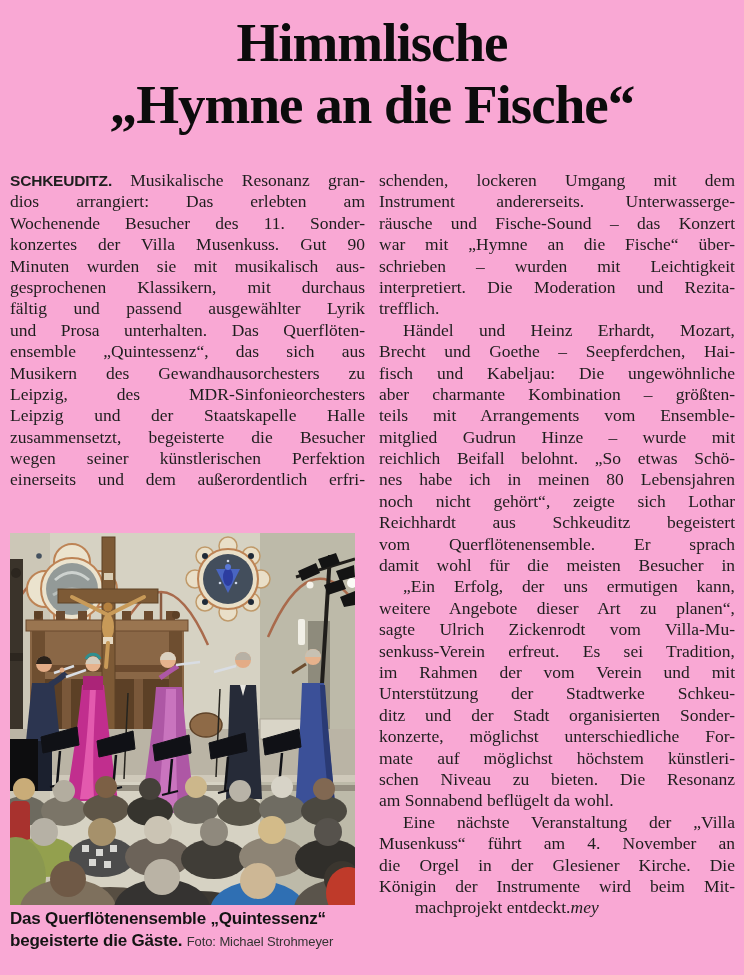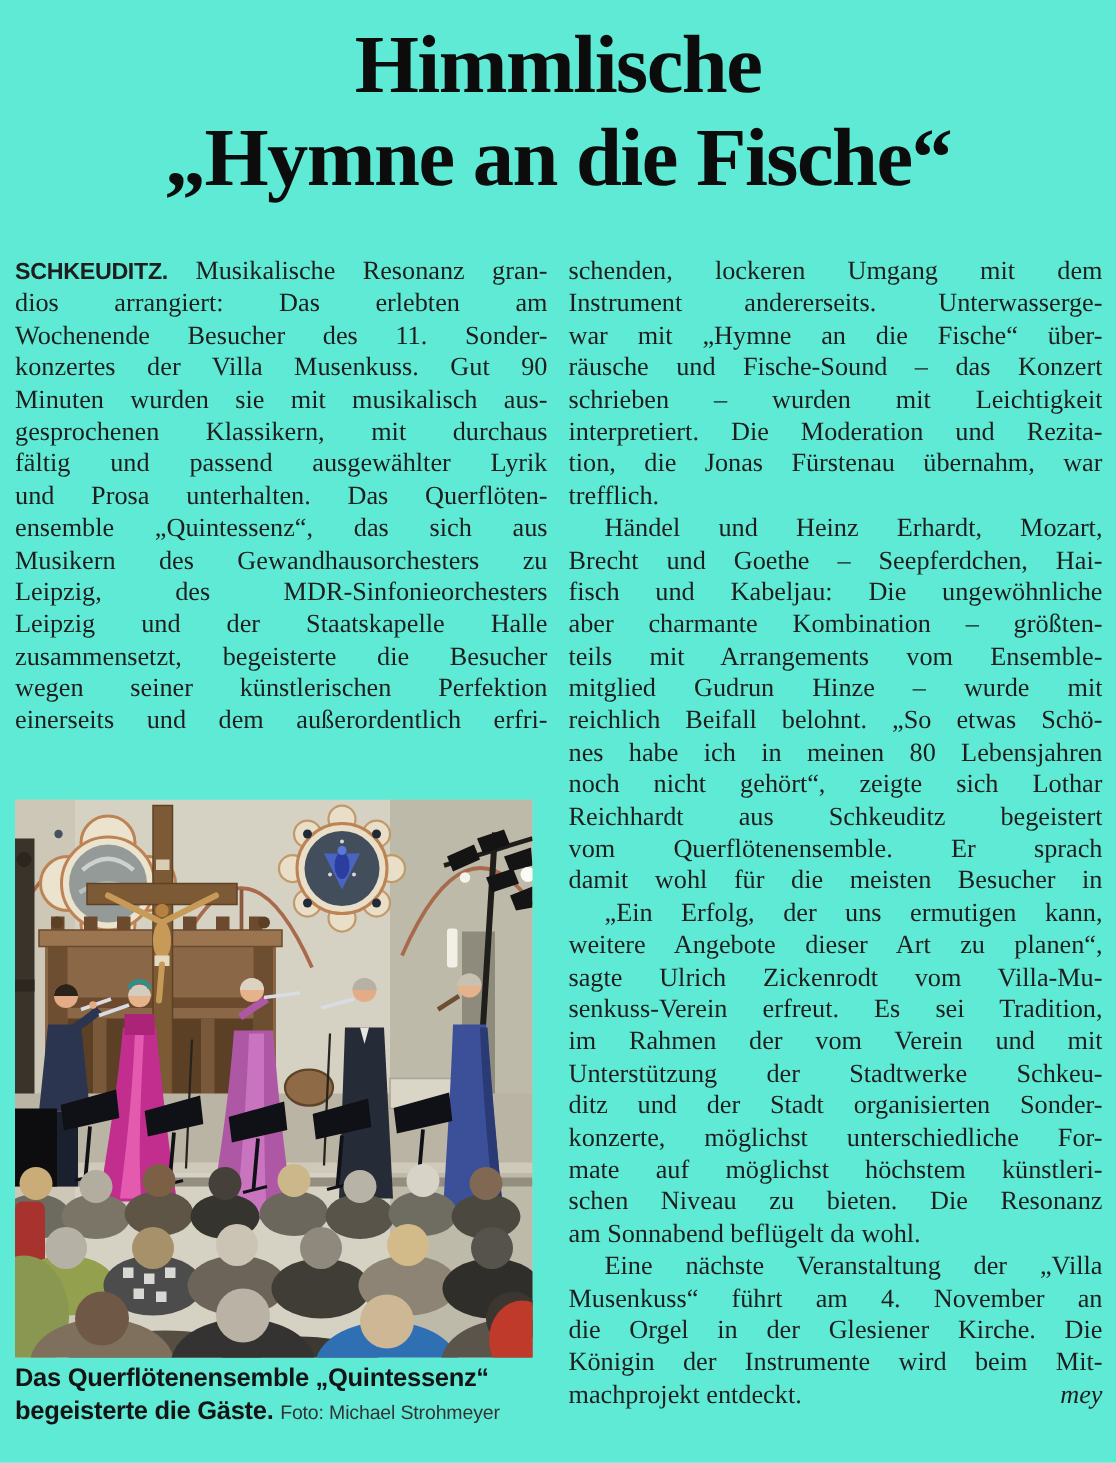--- a/index.html
+++ b/index.html
@@ -1,27 +1,27 @@
 <!DOCTYPE html>
 <html lang="de"><head>
 <meta charset="utf-8">
 <style>
   html,body{margin:0;padding:0;}
-  .page{position:relative;width:744px;height:975px;background:#5eead4;overflow:hidden;
+  .page{position:relative;width:744px;height:975px;background:#f9a8d4;overflow:hidden;
         font-family:"Liberation Serif",serif;color:#1e1e1e;}
   .headline{position:absolute;top:12px;left:0;width:744px;text-align:center;
         font-family:"Liberation Serif",serif;font-weight:700;color:#0c0c0c;
         font-size:55px;line-height:62px;letter-spacing:-1px;}
   .col{position:absolute;top:170px;font-size:17.5px;line-height:21.4px;}
   .col1{left:10px;width:355px;}
   .col2{left:379px;width:356px;}
   .jline{text-align:justify;text-align-last:justify;height:21.4px;overflow:hidden;}
   .plain{height:21.4px;text-align:left;}
   .indent-first .jline:first-child{text-indent:24px;}
-  .lastline{display:flex;justify-content:space-between;height:21.4px;}
+  .lastline{display:flex;height:21.4px;margin-left:36px;}
   .byline{font-style:italic;}
   .lead-label{font-family:"Liberation Sans",sans-serif;font-weight:700;font-size:15.5px;letter-spacing:-0.2px;}
   .photo{position:absolute;left:10px;top:533px;width:345px;height:372px;}
   .photo svg{display:block;}
   .caption{position:absolute;left:10px;top:908px;width:354px;
         font-family:"Liberation Sans",sans-serif;color:#141414;}
   .cap-bold{font-weight:700;font-size:17px;line-height:22px;letter-spacing:-0.2px;}
   .cap-line2{white-space:nowrap;height:22px;}
   .cap-credit{font-weight:400;font-size:13px;color:#333;letter-spacing:-0.1px;}
 </style>
@@ -53,25 +53,24 @@
         <div class="jline">wegen seiner künstlerischen Perfektion</div>
         <div class="jline">einerseits und dem außerordentlich erfri-</div>
       </div>
   </div>
 
   <div class="col col2">
     <div class="para">
       <div>
           <div class="jline">schenden, lockeren Umgang mit dem</div>
           <div class="jline">Instrument andererseits. Unterwasserge-</div>
+          <div class="jline">räusche und Fische-Sound – das Konzert</div>
           <div class="jline">war mit „Hymne an die Fische“ über-</div>
-          <div class="jline">räusche und Fische-Sound – das Konzert</div>
           <div class="jline">schrieben – wurden mit Leichtigkeit</div>
           <div class="jline">interpretiert. Die Moderation und Rezita-</div>
-          <div class="jline">tion, die Jonas Fürstenau übernahm, war</div>
         </div>
       <div class="plain">trefflich.</div>
     </div>
     <div class="para indent-first">
       <div>
           <div class="jline">Händel und Heinz Erhardt, Mozart,</div>
           <div class="jline">Brecht und Goethe – Seepferdchen, Hai-</div>
           <div class="jline">fisch und Kabeljau: Die ungewöhnliche</div>
           <div class="jline">aber charmante Kombination – größten-</div>
           <div class="jline">teils mit Arrangements vom Ensemble-</div>

